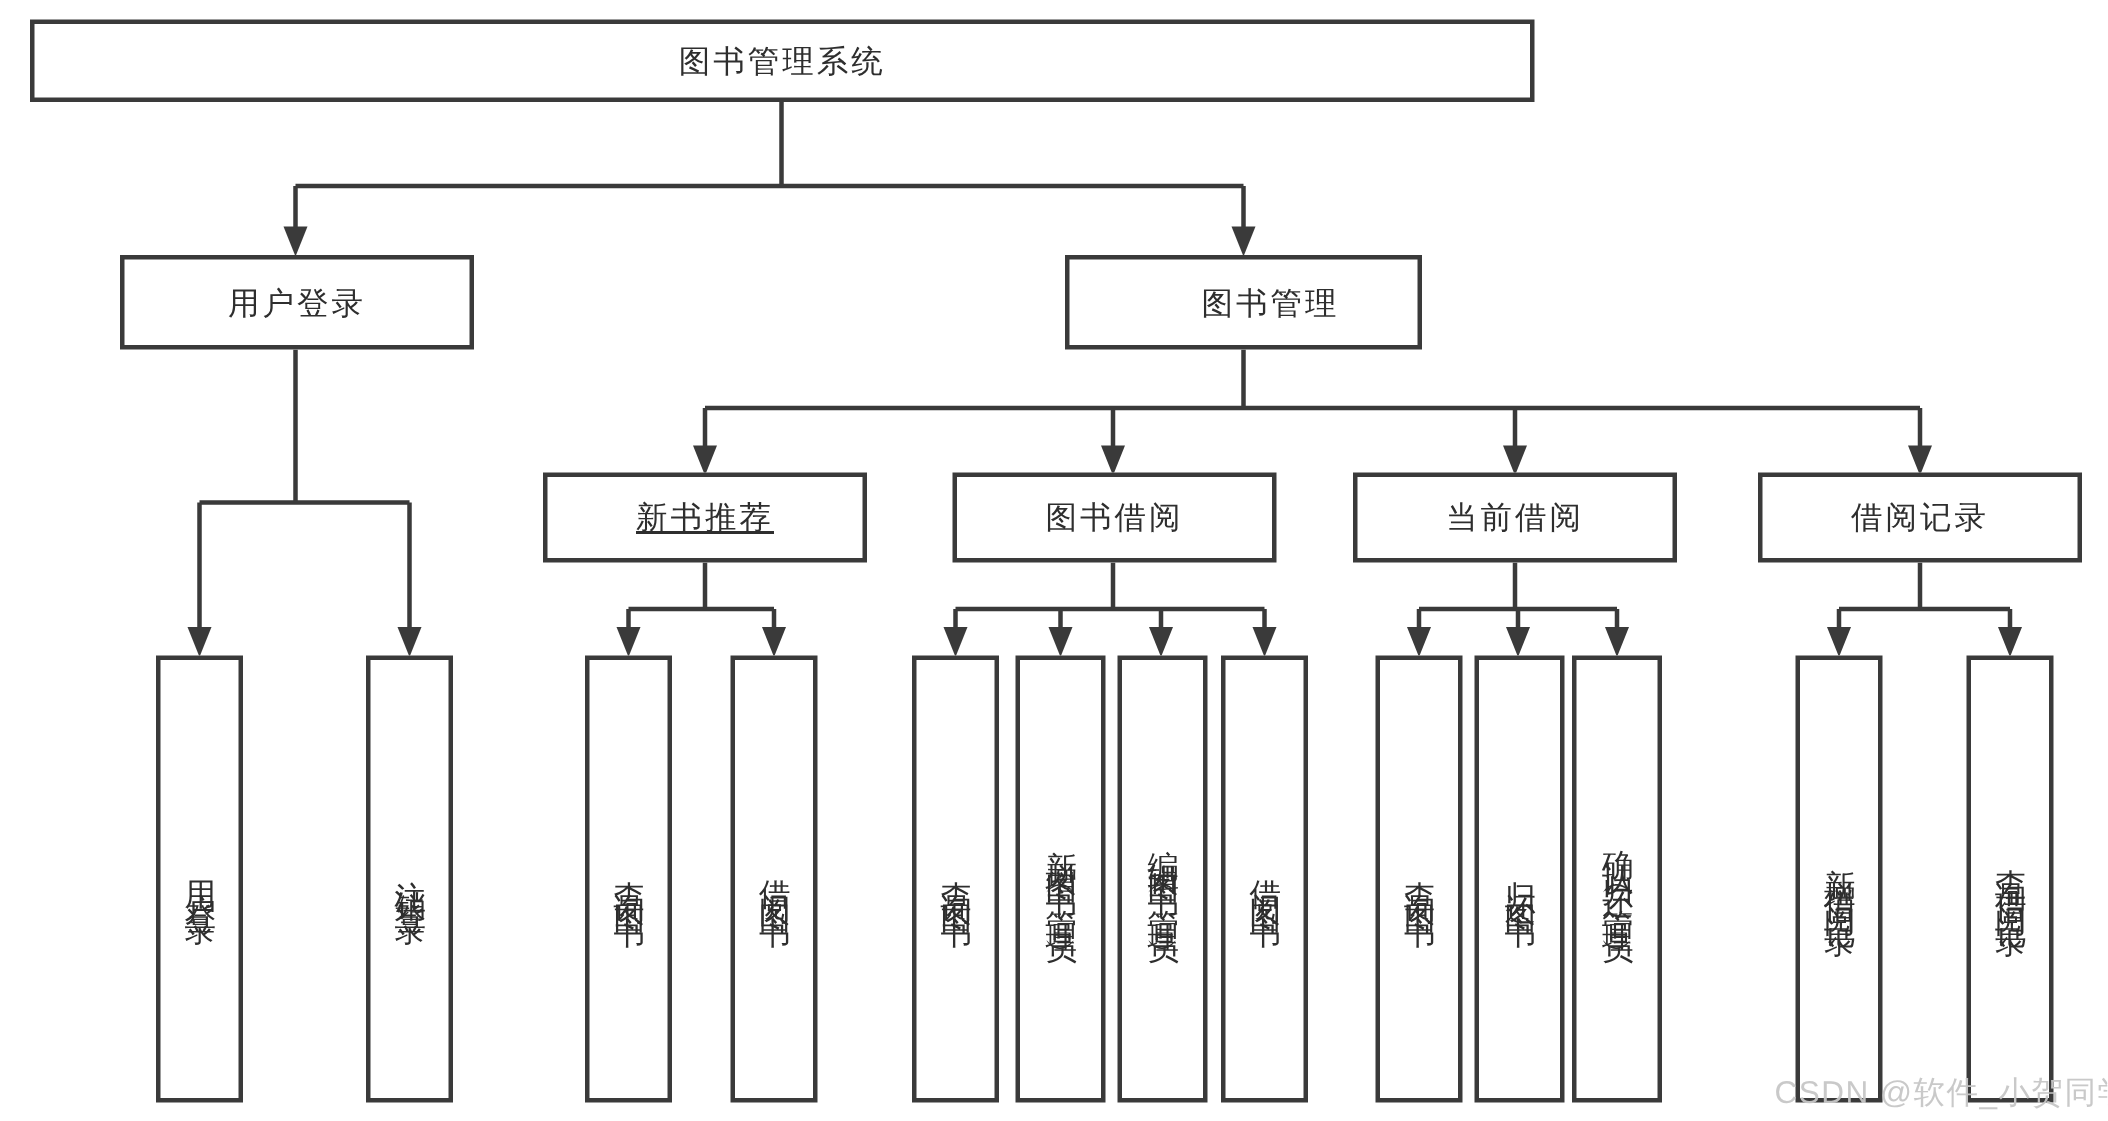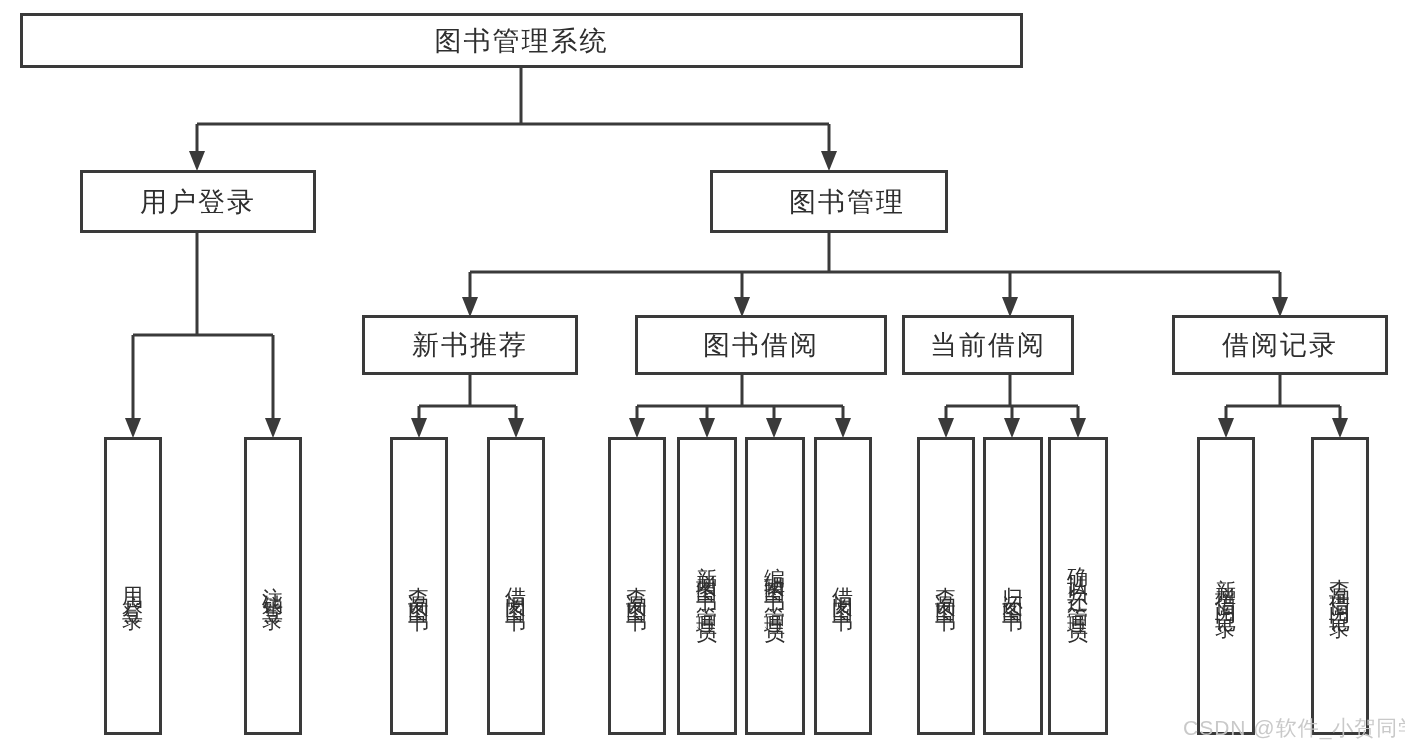--- a/index.html
+++ b/index.html
@@ -16,21 +16,21 @@
     position: absolute;
     box-sizing: border-box;
     border: 3px solid #3a3a3a;
     background: #ffffff;
     display: flex;
     align-items: center;
     justify-content: center;
     color: #2e2e2e;
     z-index: 2;
   }
-  .node.h { font-size: 27px; letter-spacing: 2px; }
+  .node.h { font-size: 21px; letter-spacing: 2px; }
   .root  { left: 20px;  top: 13px;  width: 1003px; height: 55px; }
   .lvl2  { top: 170px;  height: 63px; }
   .lvl3  { top: 315px;  height: 60px; }
   .leaf  { top: 437px;  height: 298px; width: 58px; }
   .leaf .vtext {
     writing-mode: vertical-rl;
     text-orientation: mixed;
     font-size: 21px;
     letter-spacing: 8px;
     line-height: 1;
@@ -98,27 +98,27 @@
     <span>图书管理系统</span>
   </div>
 
   <div class="node h lvl2" style="left:80px; width:236px;">
     <span>用户登录</span>
   </div>
   <div class="node h lvl2" style="left:710px; width:238px;padding-left:36px;">
     <span>图书管理</span>
   </div>
 
-  <div class="node h lvl3" style="left:362px; width:216px;">
+  <div class="node h lvl3" style="left:362px; width:216px;text-decoration:underline;">
     <span>新书推荐</span>
   </div>
-  <div class="node h lvl3" style="left:635px; width:252px;">
+  <div class="node h lvl3" style="left:635px; width:216px;">
     <span>图书借阅</span>
   </div>
-  <div class="node h lvl3" style="left:902px; width:172px;justify-content:center;">
+  <div class="node h lvl3" style="left:902px; width:216px;justify-content:center;">
     <span>当前借阅</span>
   </div>
   <div class="node h lvl3" style="left:1172px; width:216px;">
     <span>借阅记录</span>
   </div>
 
   <div class="node leaf" style="left:104px;">
     <span class="vtext">用户登录</span>
   </div>
   <div class="node leaf" style="left:244px;">

